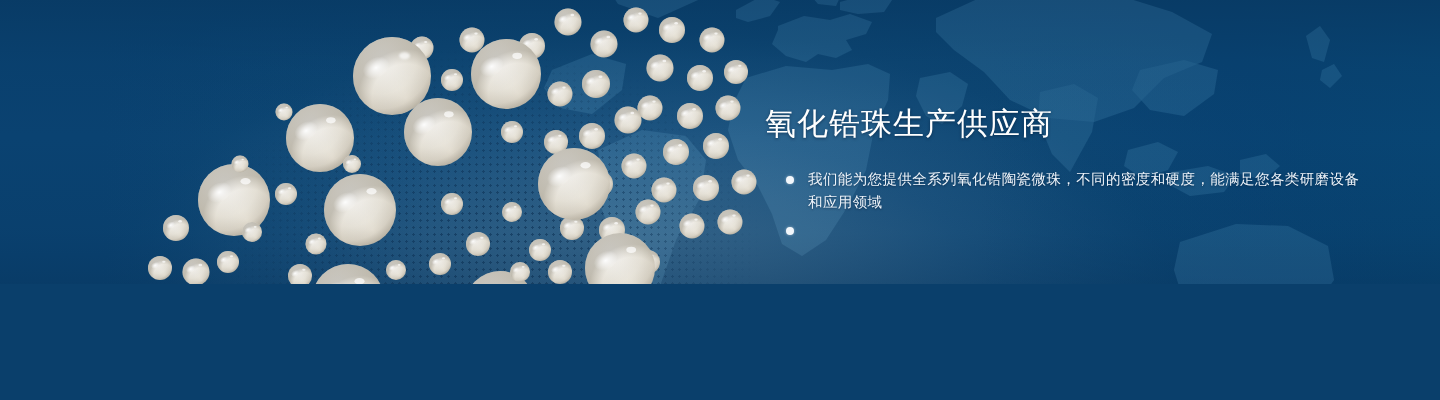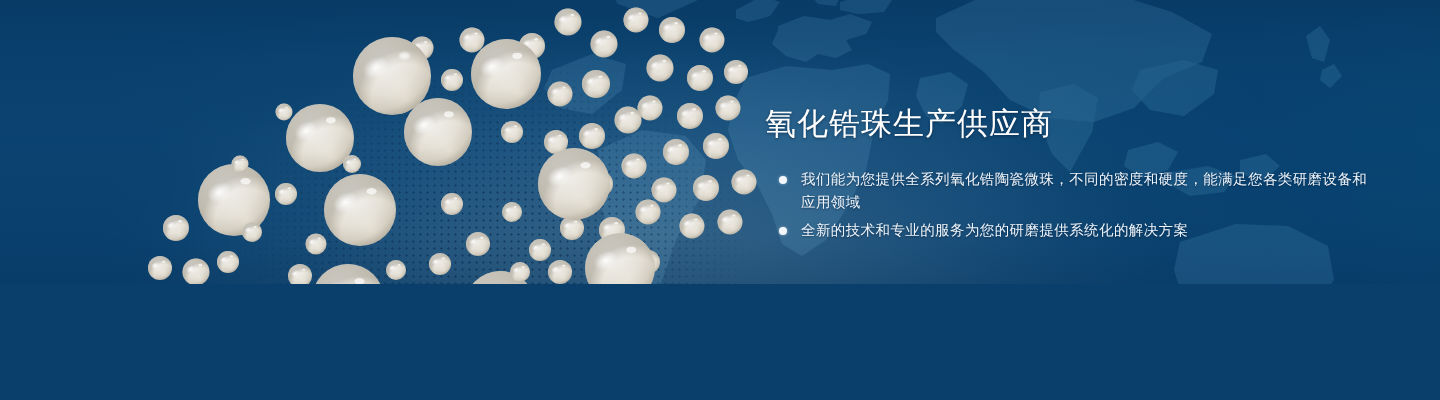--- a/index.html
+++ b/index.html
@@ -87,21 +87,21 @@
     font-size: 31px;
     line-height: 40px;
     color: #ffffff;
     font-weight: 400;
     letter-spacing: 1px;
     margin: 0 0 24px 0;
     text-shadow: 0 1px 3px rgba(0,22,48,0.55);
   }
   .bullets {
     list-style: none;
-    margin: 11px;
+    margin: 18px;
     padding: 0;
   }
   .bullets li {
     position: relative;
     padding-left: 25px;
     font-size: 14.5px;
     line-height: 23px;
     color: #eef4fa;
     letter-spacing: 0.4px;
     margin-bottom: 5px;
@@ -297,18 +297,17 @@
   <div class="content">
     <h1 class="headline">氧化锆珠生产供应商</h1>
 
     <ul class="bullets">
       <li>
         <span class="dot"></span>
         <span>我们能为您提供全系列氧化锆陶瓷微珠，不同的密度和硬度，能满足您各类研磨设备和应用领域</span>
       </li>
       <li>
         <span class="dot"></span>
-        <span>全新的技术和专业的服务为您的研磨提供系统化的解决方案</span>
       </li>
     </ul>
   </div>
 
 </div>
 
 </body></html>

